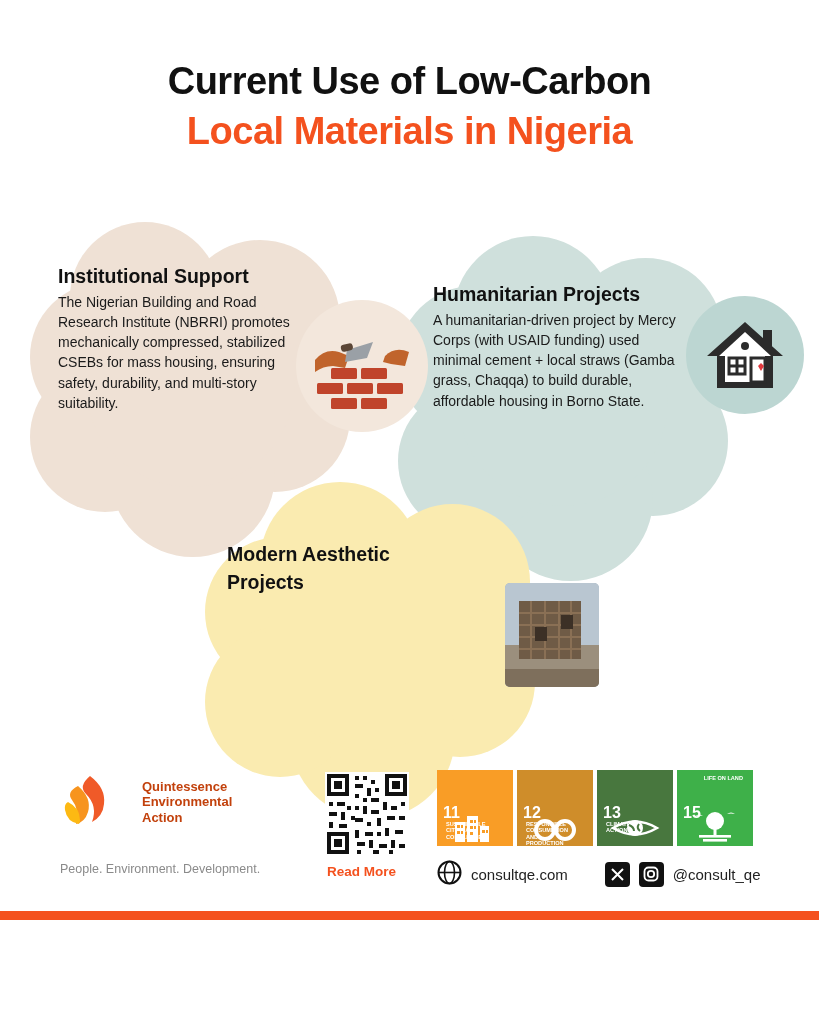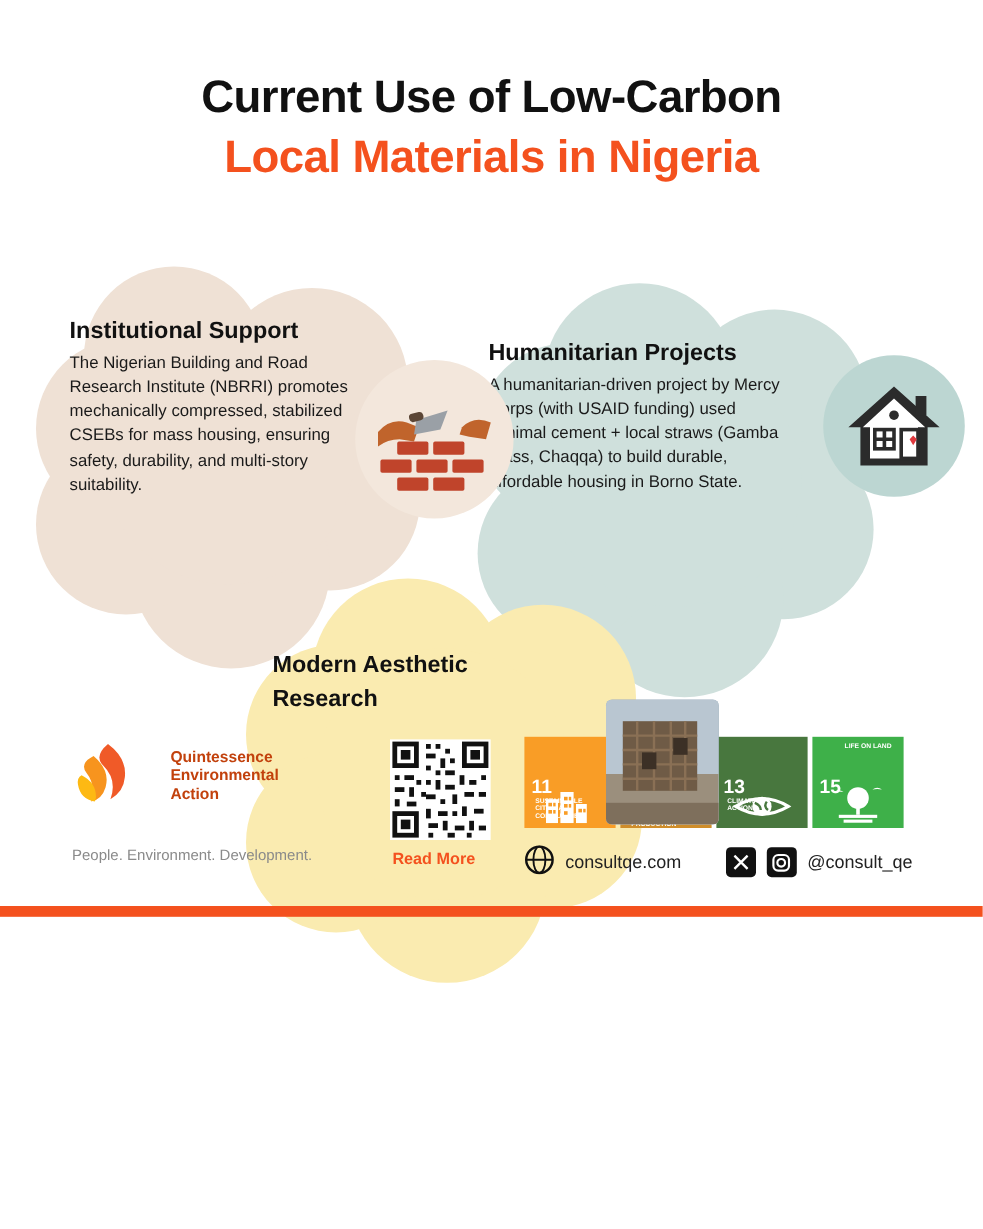--- a/index.html
+++ b/index.html
@@ -5,21 +5,21 @@
   * { box-sizing: border-box; }
   html, body {
     margin: 0; padding: 0;
     width: 819px; height: 1024px;
     background: #ffffff;
     font-family: "Liberation Sans", sans-serif;
     overflow: hidden;
   }
   .page {
     position: relative;
-    width: 819px; height: 764px;
+    width: 819px; height: 920px;
     background: #ffffff;
   }
 
   
   .title-block {
     position: absolute;
     top: 58px; left: 0; width: 819px;
     text-align: center;
   }
   .title-line1 {
@@ -219,21 +219,21 @@
     <div class="blob-lobes" style="position:absolute; left:398px; top:236px; width:330px; height:340px;">
       <div class="lobe" style="left:0px;   top:50px;  width:150px; height:150px; background:#CFE0DC;"></div>
       <div class="lobe" style="left:55px;  top:0px;   width:160px; height:160px; background:#CFE0DC;"></div>
       <div class="lobe" style="left:170px; top:22px;  width:155px; height:155px; background:#CFE0DC;"></div>
       <div class="lobe" style="left:180px; top:130px; width:150px; height:150px; background:#CFE0DC;"></div>
       <div class="lobe" style="left:90px;  top:180px; width:165px; height:165px; background:#CFE0DC;"></div>
       <div class="lobe" style="left:0px;   top:150px; width:150px; height:150px; background:#CFE0DC;"></div>
       <div class="lobe" style="left:60px;  top:60px;  width:210px; height:210px; background:#CFE0DC;"></div>
     </div>
 
-    <div class="card-text" style="left:407px; top:282px; width:246px;">
+    <div class="card-text" style="left:433px; top:282px; width:246px;">
       <div class="card-title">Humanitarian Projects</div>
       <div class="card-body">A humanitarian-driven project by Mercy Corps (with USAID funding) used minimal cement + local straws (Gamba grass, Chaqqa) to build durable, affordable housing in Borno State.</div>
     </div>
 
     <div class="icon-circle" style="left:686px; top:296px; width:118px; height:118px; background:#BCD6D2;">
       <svg width="84" height="78" viewBox="0 0 84 78">
         <path d="M42 6 L80 40 L70 40 L70 72 L14 72 L14 40 L4 40 Z" fill="#2b2b2b"></path>
         <path d="M42 16 L68 40 L62 40 L62 66 L22 66 L22 40 L16 40 Z" fill="#ffffff"></path>
         <rect x="60" y="14" width="9" height="16" fill="#2b2b2b"></rect>
         <rect x="26" y="42" width="16" height="16" fill="#ffffff" stroke="#2b2b2b" stroke-width="3"></rect>
@@ -252,21 +252,21 @@
       <div class="lobe" style="left:55px;  top:0px;   width:160px; height:160px; background:#FAEBB0;"></div>
       <div class="lobe" style="left:170px; top:22px;  width:155px; height:155px; background:#FAEBB0;"></div>
       <div class="lobe" style="left:180px; top:125px; width:150px; height:150px; background:#FAEBB0;"></div>
       <div class="lobe" style="left:85px;  top:172px; width:165px; height:165px; background:#FAEBB0;"></div>
       <div class="lobe" style="left:0px;   top:145px; width:150px; height:150px; background:#FAEBB0;"></div>
       <div class="lobe" style="left:60px;  top:58px;  width:210px; height:210px; background:#FAEBB0;"></div>
     </div>
 
     <div class="card-text" style="left:227px; top:542px; width:262px;">
       <div class="card-title">Modern Aesthetic</div>
-      <div class="card-title">Research</div>
+      <div class="card-title">Projects</div>
     </div>
 
     <div style="position:absolute; left:505px; top:583px; width:94px; height:104px; border-radius:5px; overflow:hidden; z-index:6; background:#9fb0bd;">
       <svg width="94" height="104" viewBox="0 0 94 104">
         <rect width="94" height="104" fill="#b9c6d1"></rect>
         <rect y="62" width="94" height="42" fill="#9b8f7d"></rect>
         <rect x="14" y="18" width="62" height="58" fill="#6f5b46"></rect>
         <g stroke="#8a7055" stroke-width="2">
           <line x1="14" y1="30" x2="76" y2="30"></line>
           <line x1="14" y1="42" x2="76" y2="42"></line>

